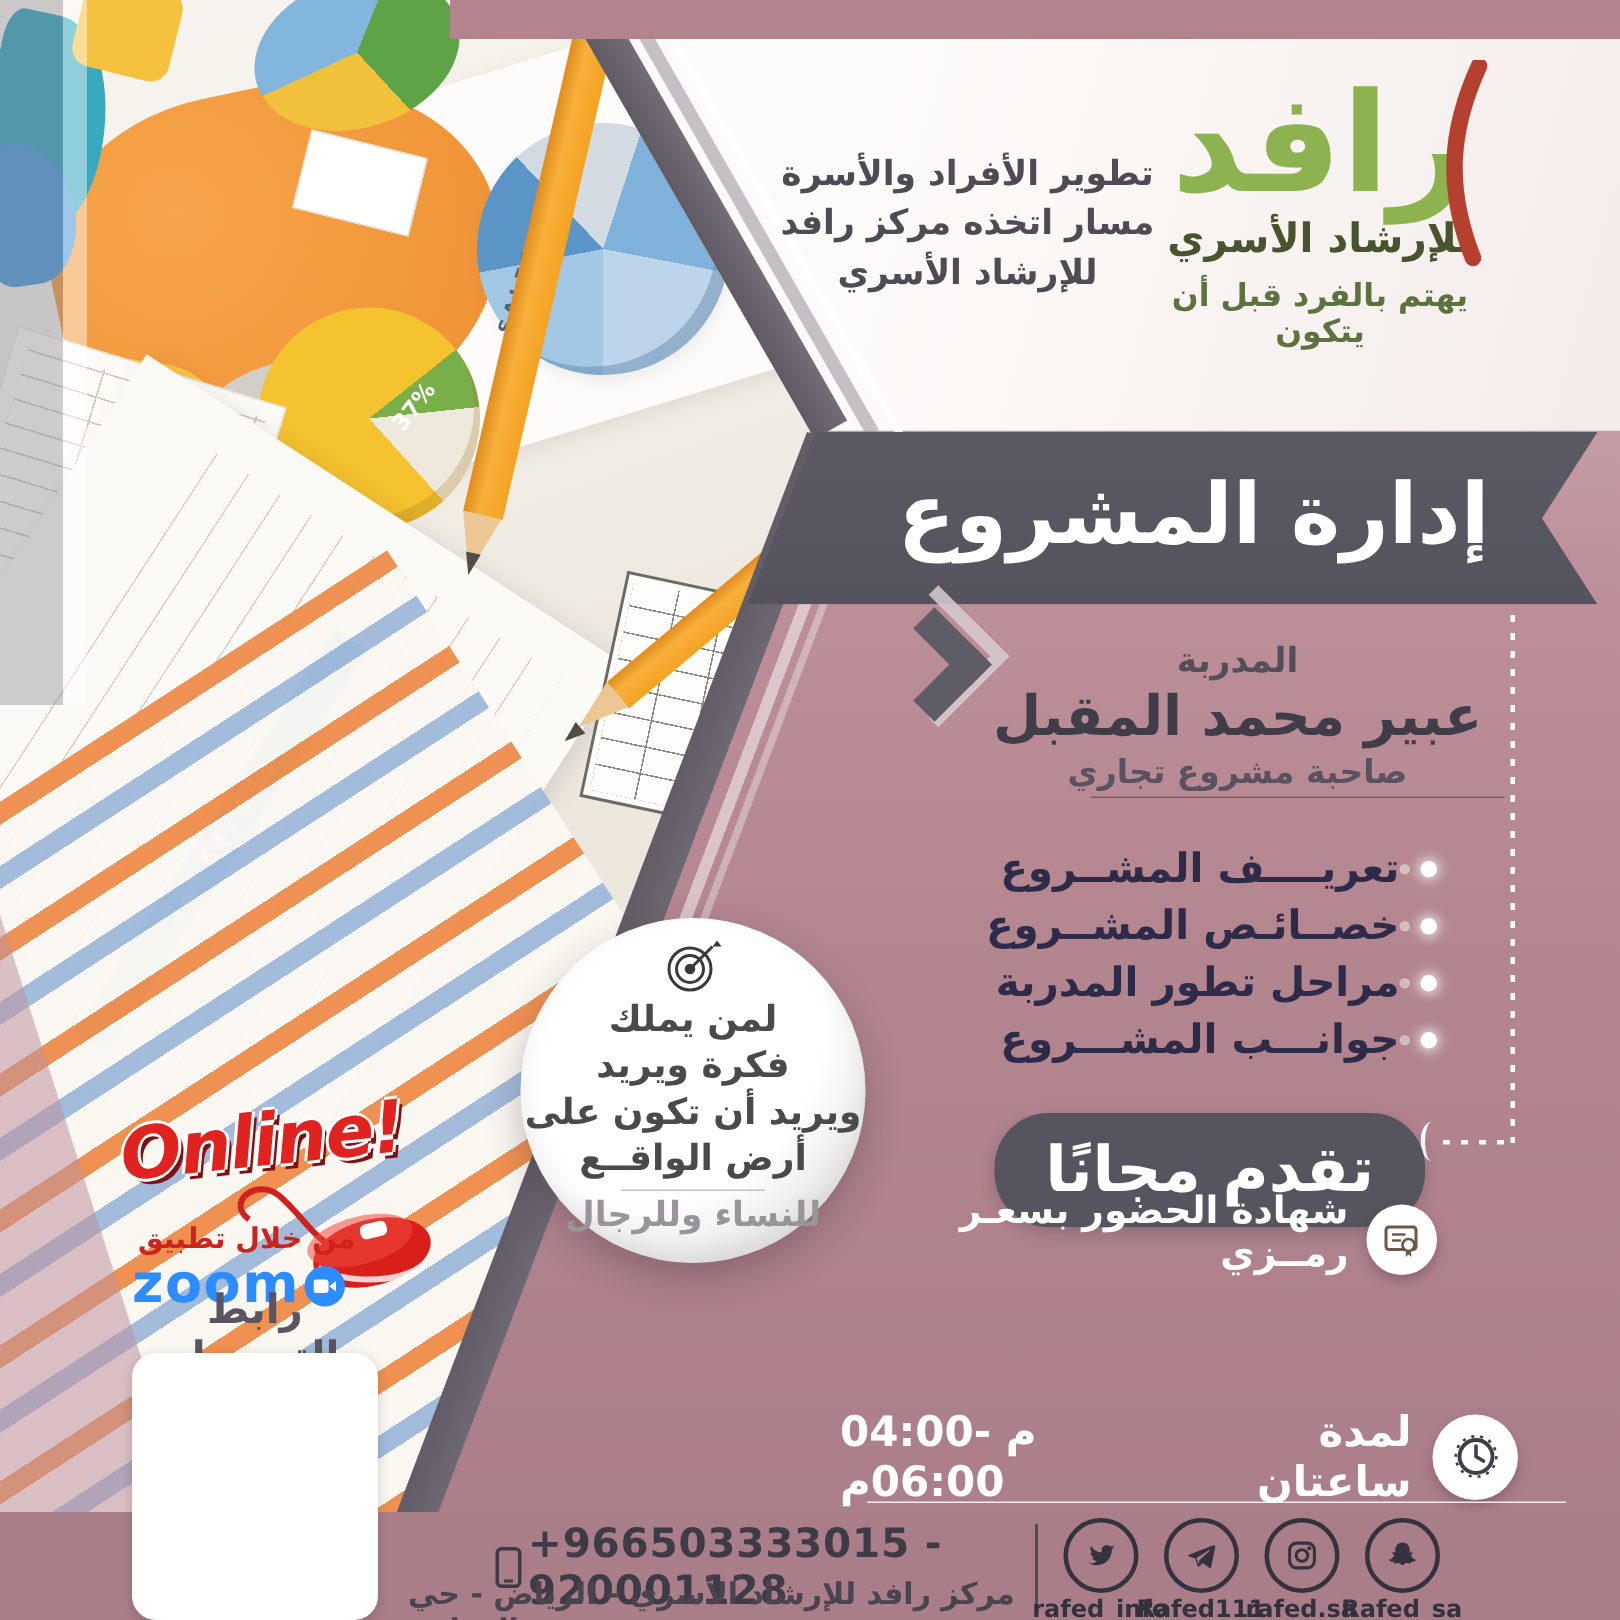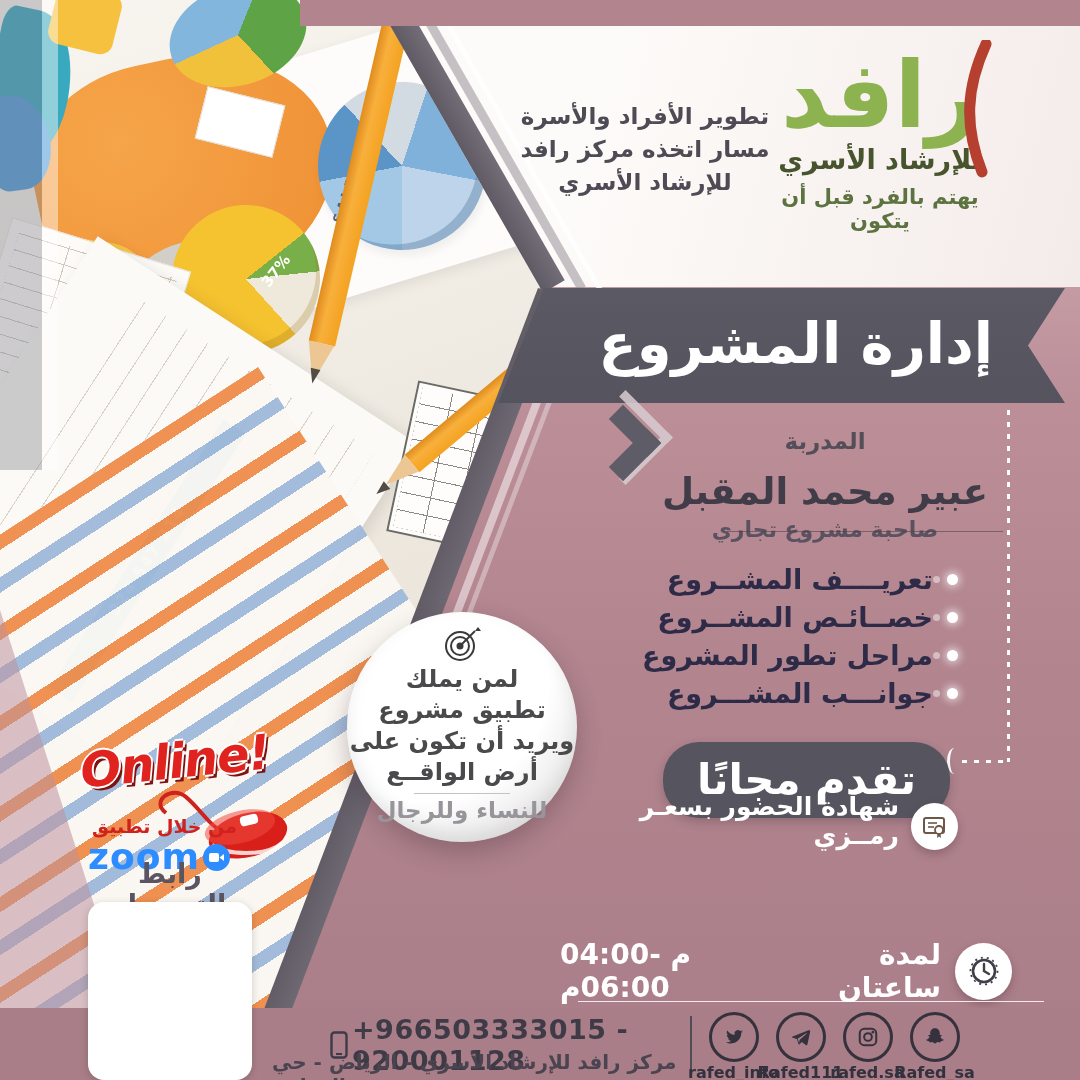--- a/index.html
+++ b/index.html
@@ -85,21 +85,21 @@
   .chev-outer{left:592px;top:404px;width:58px;height:58px;border-top:9px solid #d8cdd2;border-right:9px solid #d8cdd2;transform:rotate(45deg);opacity:.85;z-index:5;}
   .chev-inner{left:596px;top:416px;width:34px;height:34px;border-top:20px solid #5e5c67;border-right:20px solid #5e5c67;transform:rotate(45deg);z-index:5;}
   .dot-v{left:1007px;top:410px;width:3px;height:352px;z-index:6;
     background:repeating-linear-gradient(180deg,#fff 0 5px,transparent 5px 12px);}
   .dot-h{left:962px;top:760px;width:46px;height:3px;z-index:6;
     background:repeating-linear-gradient(90deg,#fff 0 5px,transparent 5px 12px);}
   .bracket{left:947px;top:748px;width:12px;height:26px;border-left:3px solid #fff;border-radius:50% 0 0 50%;z-index:6;}
   
   .trainer{left:640px;top:428px;width:370px;z-index:6;direction:rtl;text-align:center;}
   .trainer .lbl{font-size:23px;font-weight:700;color:#544e59;}
-  .trainer .name{font-size:37px;font-weight:800;color:#403c48;margin-top:16px;}
+  .trainer .name{font-size:37px;font-weight:800;color:#403c48;margin-top:2px;}
   .trainer .role{font-size:22px;font-weight:700;color:#5a5260;margin-top:4px;text-align:center;}
   .tr-line{left:727px;top:531px;width:276px;height:1px;background:rgba(80,60,70,.55);z-index:6;}
   .topics{left:608px;top:560px;width:350px;z-index:6;direction:rtl;}
   .topic-row{display:flex;align-items:center;height:38px;direction:rtl;}
   .topic-bullet{width:11px;height:11px;border-radius:50%;background:#fff;margin-left:14px;
     box-shadow:0 0 8px 2px rgba(255,255,255,.7), -16px 0 0 -2px rgba(255,255,255,.45);}
   .topic-txt{font-size:27px;font-weight:800;color:#2e2b49;}
   
   .pill{left:663px;top:742px;width:287px;height:76px;background:#56545e;border-radius:36px;z-index:6;
     text-align:center;line-height:76px;font-size:42px;font-weight:800;color:#fff;direction:rtl;
@@ -235,21 +235,21 @@
     <div class="topic-row">
         <span class="topic-bullet"></span>
         <span class="topic-txt">تعريــــف المشــروع</span>
       </div>
     <div class="topic-row">
         <span class="topic-bullet"></span>
         <span class="topic-txt">خصــائـص المشــروع</span>
       </div>
     <div class="topic-row">
         <span class="topic-bullet"></span>
-        <span class="topic-txt">مراحل تطور المشروع</span>
+        <span class="topic-txt">مراحل تطور المدربة</span>
       </div>
     <div class="topic-row">
         <span class="topic-bullet"></span>
         <span class="topic-txt">جوانـــب المشـــروع</span>
       </div>
   </div>
 
   <div class="abs pill">تقدم مجانًا</div>
   <div class="cert-row abs">
     <span class="icon-circle">
@@ -279,21 +279,21 @@
 
   <div class="abs badge">
     <svg width="40" height="40" viewBox="0 0 40 40">
       <circle cx="18" cy="22" r="14" fill="none" stroke="#3a3a3a" stroke-width="2"></circle>
       <circle cx="18" cy="22" r="9" fill="none" stroke="#3a3a3a" stroke-width="2"></circle>
       <circle cx="18" cy="22" r="3.5" fill="#3a3a3a"></circle>
       <line x1="18" y1="22" x2="33" y2="7" stroke="#3a3a3a" stroke-width="2"></line>
       <path d="M33 7 L39 7 L36 3 Z" fill="#3a3a3a"></path>
     </svg>
     <div class="line">لمن يملك</div>
-    <div class="line">تطبيق مشروع</div>
+    <div class="line">فكرة ويريد</div>
     <div class="line">ويريد أن تكون على</div>
     <div class="line">أرض الواقــع</div>
     <div class="bdiv"></div>
     <div class="note2">للنساء وللرجال</div>
   </div>
 
   <div class="abs online">
     <div class="head">Online!</div>
     <svg width="140" height="80" viewBox="0 0 140 80" style="position:absolute;left:86px;top:50px;">
       <path d="M10 30 C-6 18 16 2 30 14 C44 26 52 40 62 46" stroke="#cf221d" stroke-width="4" fill="none"></path>

